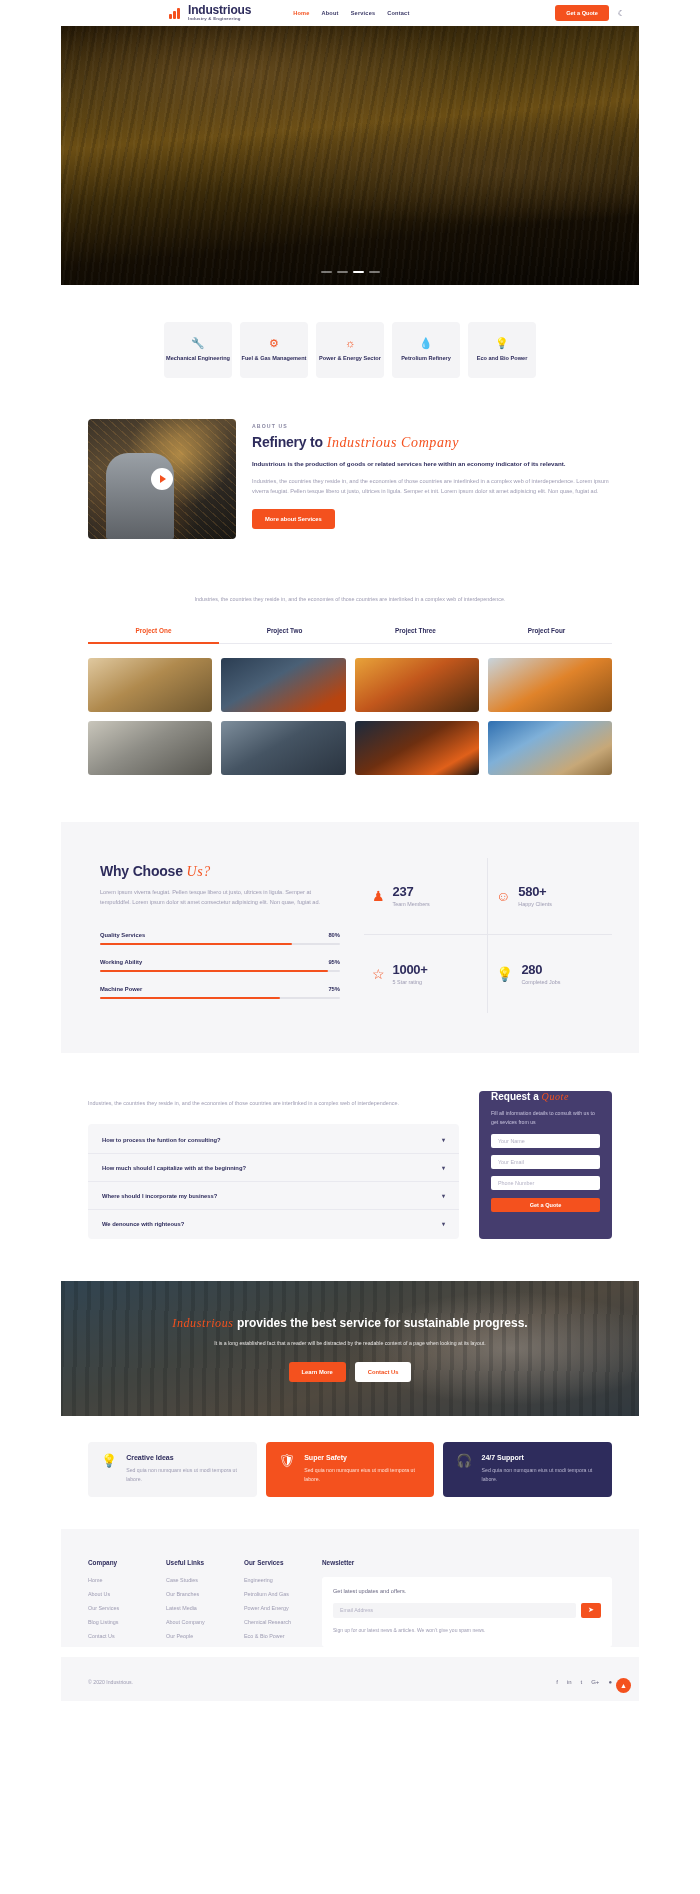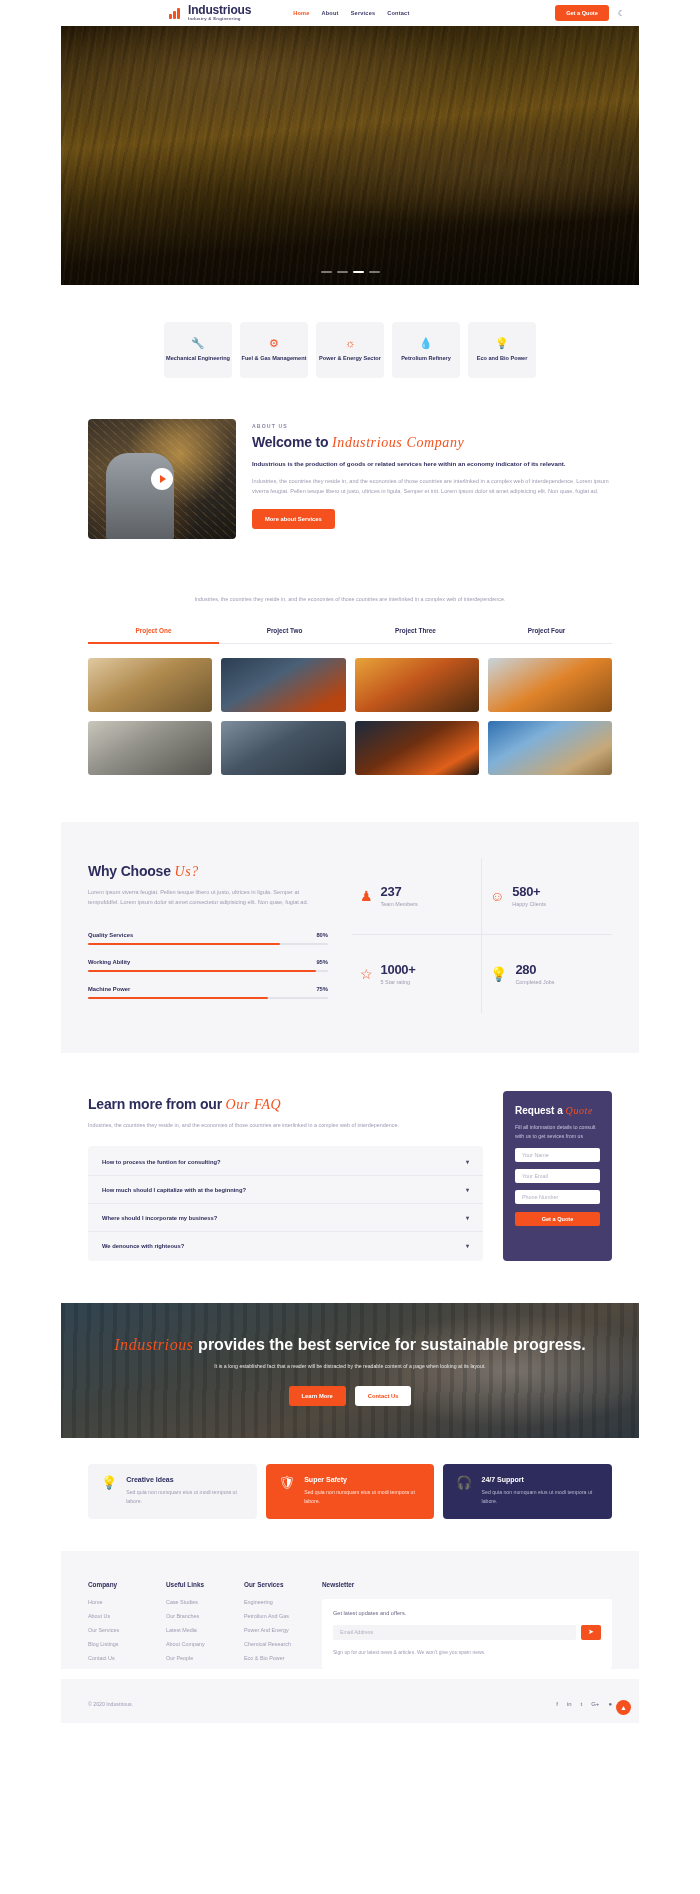--- a/index.html
+++ b/index.html
@@ -117,21 +117,21 @@
   .t2{background:linear-gradient(150deg,#2b3d52,#4a6076 40%,#b8440f 85%);}
   .t3{background:linear-gradient(150deg,#e8a33a,#c2571c 45%,#4b2b10);}
   .t4{background:linear-gradient(150deg,#c8d4dc,#e0832a 50%,#8a5118);}
   .t5{background:linear-gradient(150deg,#c9c6bb,#8e8d86 45%,#55544e);}
   .t6{background:linear-gradient(150deg,#7e8e9c,#455463 45%,#2a3440);}
   .t7{background:linear-gradient(150deg,#1b2a3d,#6d2f10 45%,#e0601a 78%,#1a1410);}
   .t8{background:linear-gradient(150deg,#2f6fb0,#7fb0d8 35%,#c7a878 75%,#8a6a3c);}
 
   
   .why { background:#f6f6f8; margin-top:47px; padding:36px 27px 40px; display:flex; gap:24px; }
-  .why-left { width:240px; }
+  .why-left { width:240px;margin-left:12px; }
   .bars { margin-top:24px; }
   .bar-row { margin-bottom:14px; }
   .bar-top { display:flex; justify-content:space-between; font-size:5.8px; font-weight:bold; color:#2e2c5c; }
   .bar-track { height:2px; background:#e2e2e8; margin-top:5px; border-radius:2px; }
   .bar-fill { height:2px; background:#f4511e; border-radius:2px; }
   .stats { flex:1; display:grid; grid-template-columns:1fr 1fr; grid-template-rows:1fr 1fr; }
   .stat { display:flex; align-items:center; gap:8px; padding:14px 8px; }
   .stat:nth-child(1),.stat:nth-child(2){ border-bottom:1px solid #e6e6ec; }
   .stat:nth-child(1),.stat:nth-child(3){ border-right:1px solid #e6e6ec; }
   .stat-ico { font-size:14px; color:#f4511e; line-height:1; }
@@ -142,21 +142,21 @@
   .faq-sec { padding:38px 27px 0; display:flex; gap:20px; }
   .faq-left { flex:1; }
   .acc { margin-top:16px; background:#f6f6f8; border-radius:4px; padding:2px 0; }
   .acc-item {
     display:flex; align-items:center; justify-content:space-between;
     padding:10px 14px; font-size:5.8px; font-weight:bold; color:#2e2c5c;
     border-bottom:1px solid #e9e9ef; cursor:pointer;
   }
   .acc-item:last-child{ border-bottom:none; }
   .chev { color:#4a4870; font-size:6px; }
-  .quote-card { width:109px; flex:none; background:#453d6e; border-radius:4px; padding:14px 12px; }
+  .quote-card { width:133px; flex:none; background:#453d6e; border-radius:4px; padding:0 12px; }
   .q-title { font-size:10px; font-weight:bold; color:#fff; }
   .q-title .script { color:#f4511e; }
   .q-sub { font-size:5.2px; color:#c7c3dd; line-height:1.75; margin-top:7px; }
   .q-field {
     width:100%; height:14px; background:#fff; border:none; border-radius:2px;
     margin-top:7px; padding:0 7px; font-size:5.4px; color:#2e2c5c; font-family:inherit;
   }
   .q-field::placeholder{ color:#b3b1c4; }
   .q-btn {
     width:100%; height:14px; background:#f4511e; color:#fff; border:none; border-radius:2px;
@@ -170,21 +170,21 @@
     background:
       radial-gradient(ellipse 45% 70% at 78% 50%, rgba(225,205,190,.55), transparent 60%),
       linear-gradient(160deg,#3c5363 0%,#53524a 35%,#6b5a48 60%,#3a4148 100%);
   }
   .cta::before{
     content:""; position:absolute; inset:0;
     background:repeating-linear-gradient(91deg, rgba(0,0,0,.16) 0 4px, transparent 4px 13px);
   }
   .cta::after{ content:""; position:absolute; inset:0; background:rgba(30,40,48,.34); }
   .cta > * { position:relative; z-index:2; }
-  .cta-h { font-size:16px; font-weight:bold; color:#fff; text-align:right; }
+  .cta-h { font-size:12px; font-weight:bold; color:#fff; text-align:right; }
   .cta-p { font-size:5.2px; color:#e8e6e4; text-align:center; line-height:1.8; margin-top:8px; max-width:300px;}
   .cta-btns { display:flex; gap:9px; margin-top:14px; }
   .btn-w { background:#fff; color:#f4511e; border:none; border-radius:3px; font-size:5.8px; font-weight:bold; padding:7px 13px; cursor:pointer; font-family:inherit;}
 
   
   .feats { display:flex; gap:9px; justify-content:center; padding:26px 27px 0; }
   .feat { flex:1; border-radius:4px; padding:12px 13px; display:flex; gap:9px; }
   .feat.light { background:#f4f4f6; }
   .feat.orange { background:#f4511e; }
   .feat.dark { background:#2e2c5c; }
@@ -279,21 +279,21 @@
   </div>
 
   <div class="about">
     <div class="about-img">
       <div class="figure"></div>
       <div class="play"></div>
     </div>
     <div class="about-body">
       <div class="eyebrow">ABOUT US</div>
       <div class="h2">
-        <span>Welcome to </span><span class="script">Industrious Company</span>
+        <span>Refinery to </span><span class="script">Industrious Company</span>
       </div>
       <div class="lead">Industrious is the production of goods or related services here within an economy indicator of its relevant.</div>
       <div class="para">Industries, the countries they reside in, and the economies of those countries are interlinked in a complex web of interdependence. Lorem ipsum viverra feugiat. Pellen tesque libero ut justo, ultrices in ligula. Semper et init. Lorem ipsum dolor sit amet adipisicing elit. Non quae, fugiat ad.</div>
       <button class="btn-orange">More about Services</button>
     </div>
   </div>
 
   <div class="projects">
     <div class="sub">Industries, the countries they reside in, and the economies of those countries are interlinked in a complex web of interdependence.</div>
     <div class="tabs">
@@ -377,23 +377,20 @@
         <div>
           <div class="stat-num">280</div>
           <div class="stat-lbl">Completed Jobs</div>
         </div>
       </div>
     </div>
   </div>
 
   <div class="faq-sec">
     <div class="faq-left">
-      <div class="h2">
-        <span>Learn more from our </span><span class="script">Our FAQ</span>
-      </div>
       <div class="sub" style="text-align:left">Industries, the countries they reside in, and the economies of those countries are interlinked in a complex web of interdependence.</div>
       <div class="acc">
         <div class="acc-item">
           <span>How to process the funtion for consulting?</span>
           <span class="chev">▾</span>
         </div>
         <div class="acc-item">
           <span>How much should I capitalize with at the beginning?</span>
           <span class="chev">▾</span>
         </div>

